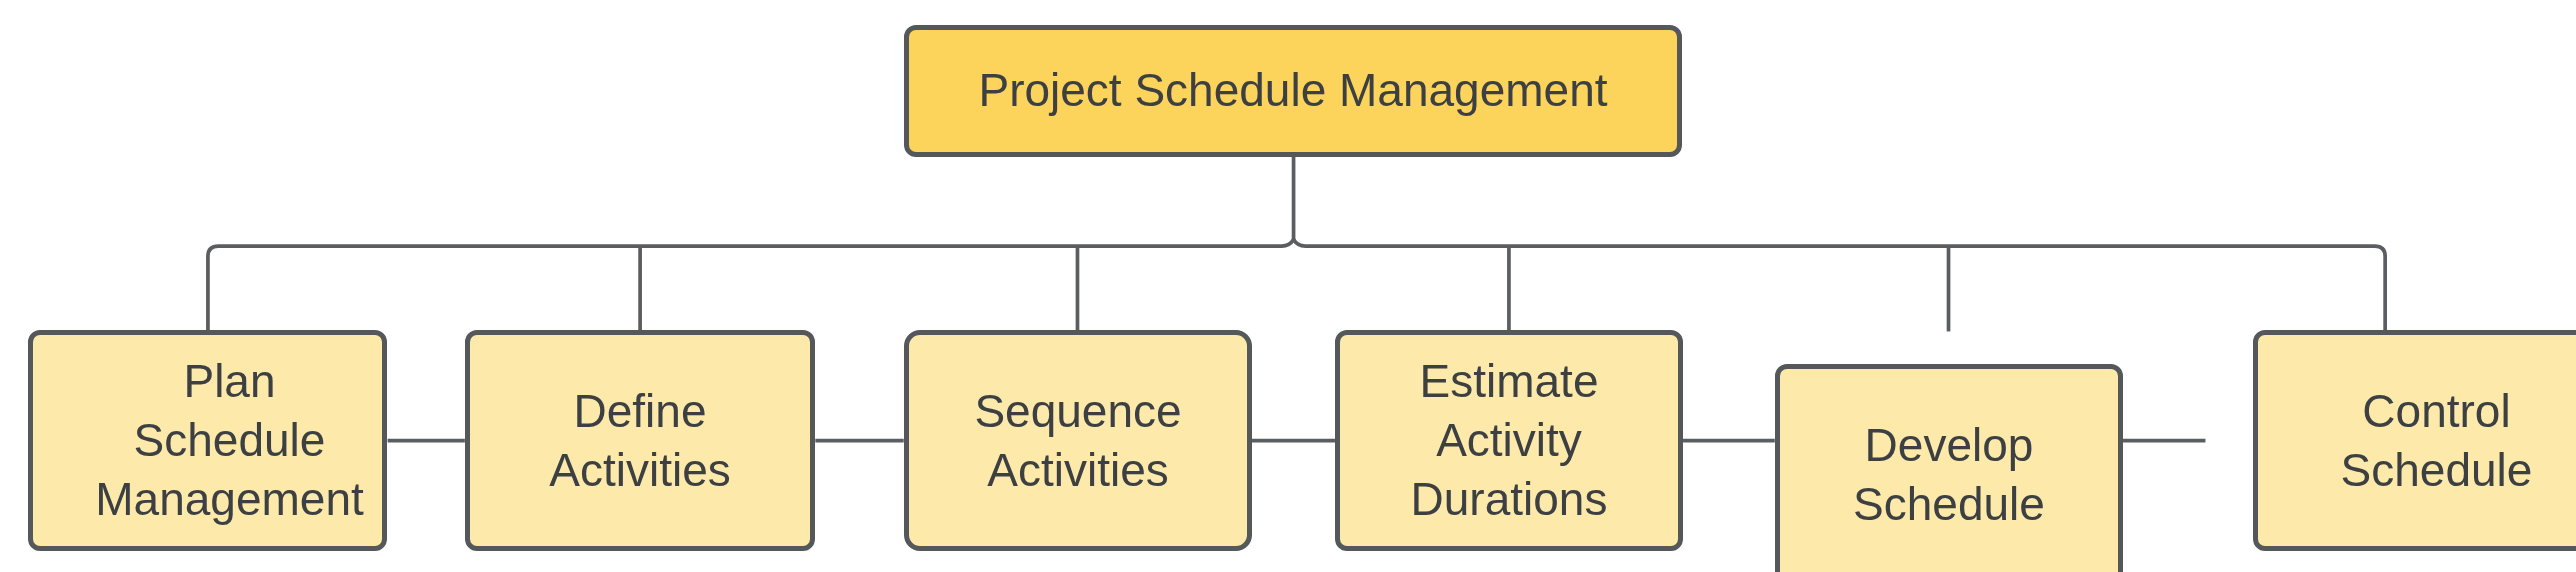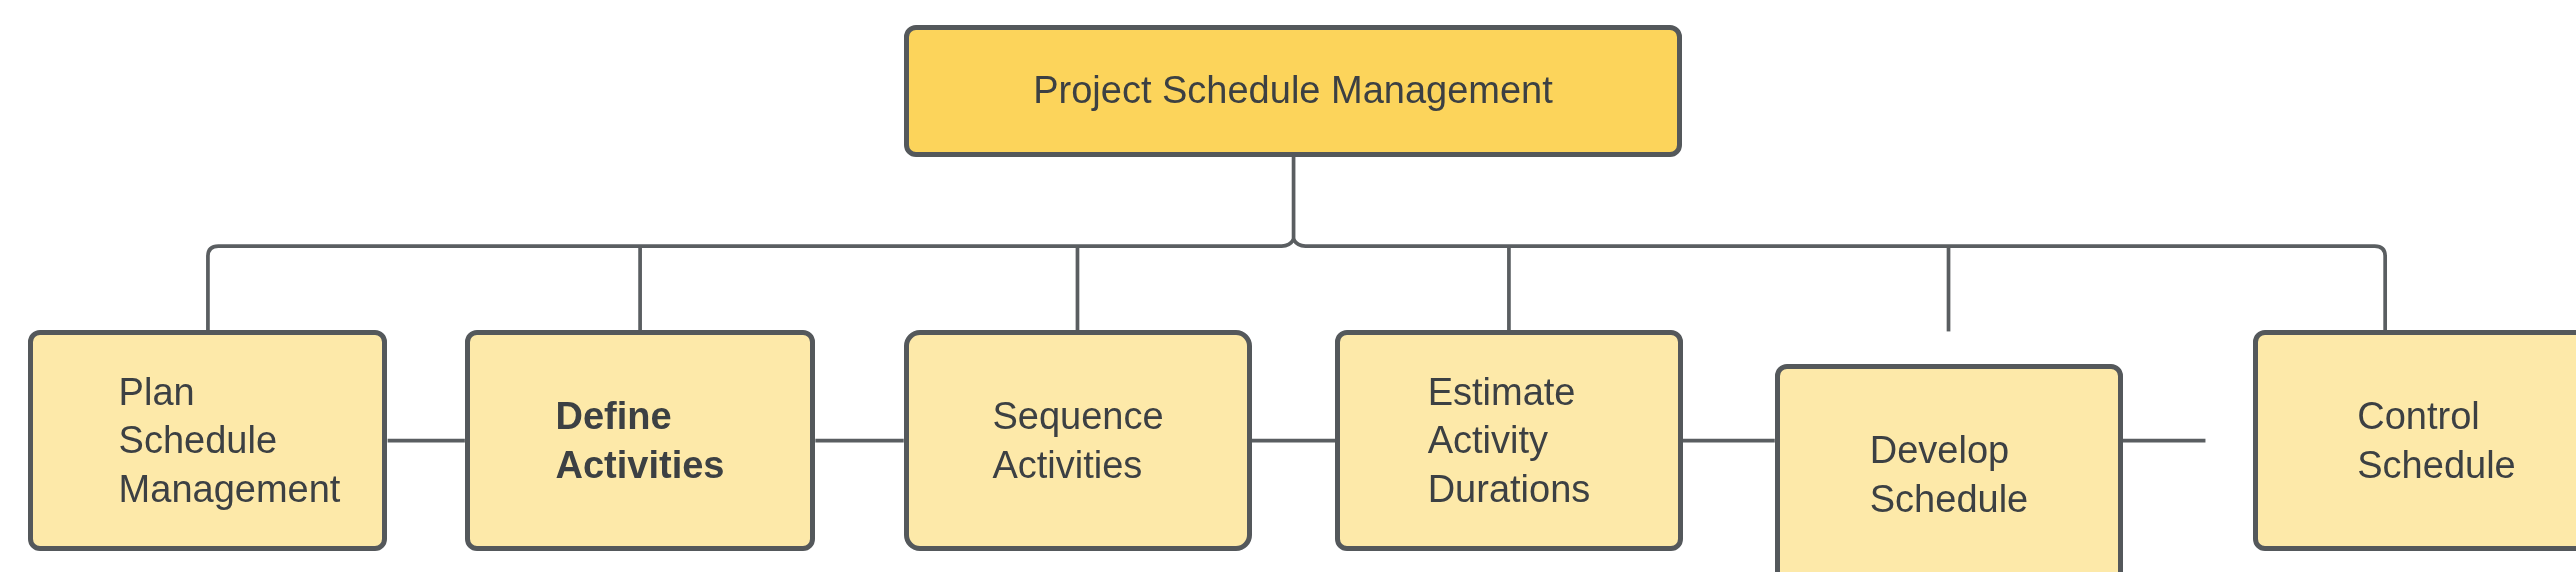--- a/index.html
+++ b/index.html
@@ -29,34 +29,35 @@
   .connectors path {
     fill: none;
     stroke: var(--connector);
     stroke-width: 5;
   }
   .node {
     position: absolute;
     display: flex;
     align-items: center;
     justify-content: center;
+    text-align: center;
     border: 5.2px solid var(--stroke);
     border-radius: 12px;
     color: var(--text);
-    font-size: 38px;
+    font-size: 46px;
     line-height: 1.28;
     white-space: pre-line;
   }
   .node.root {
     background: var(--root-fill);
     left: 904px; top: 24.5px; width: 778px; height: 132px;
   }
   .node.child { background: var(--child-fill); top: 330px; height: 221px; }
   .node.c1 { left: 28px;   width: 359px; padding-left: 44px; }
-  .node.c2 { left: 465px;  width: 350px; font-weight: bold; }
+  .node.c2 { left: 465px;  width: 350px; }
   .node.c3 { left: 904px; width: 348px; border-radius: 16px; }
   .node.c4 { left: 1335px; width: 348px; }
   .node.c5 { left: 1775px; width: 348px; margin-top: 34px; }
   .node.c6 { left: 2205px; width: 367px; margin-left: 48px; }
 </style>
 </head>
 <body>
 
 <div class="canvas">
 

